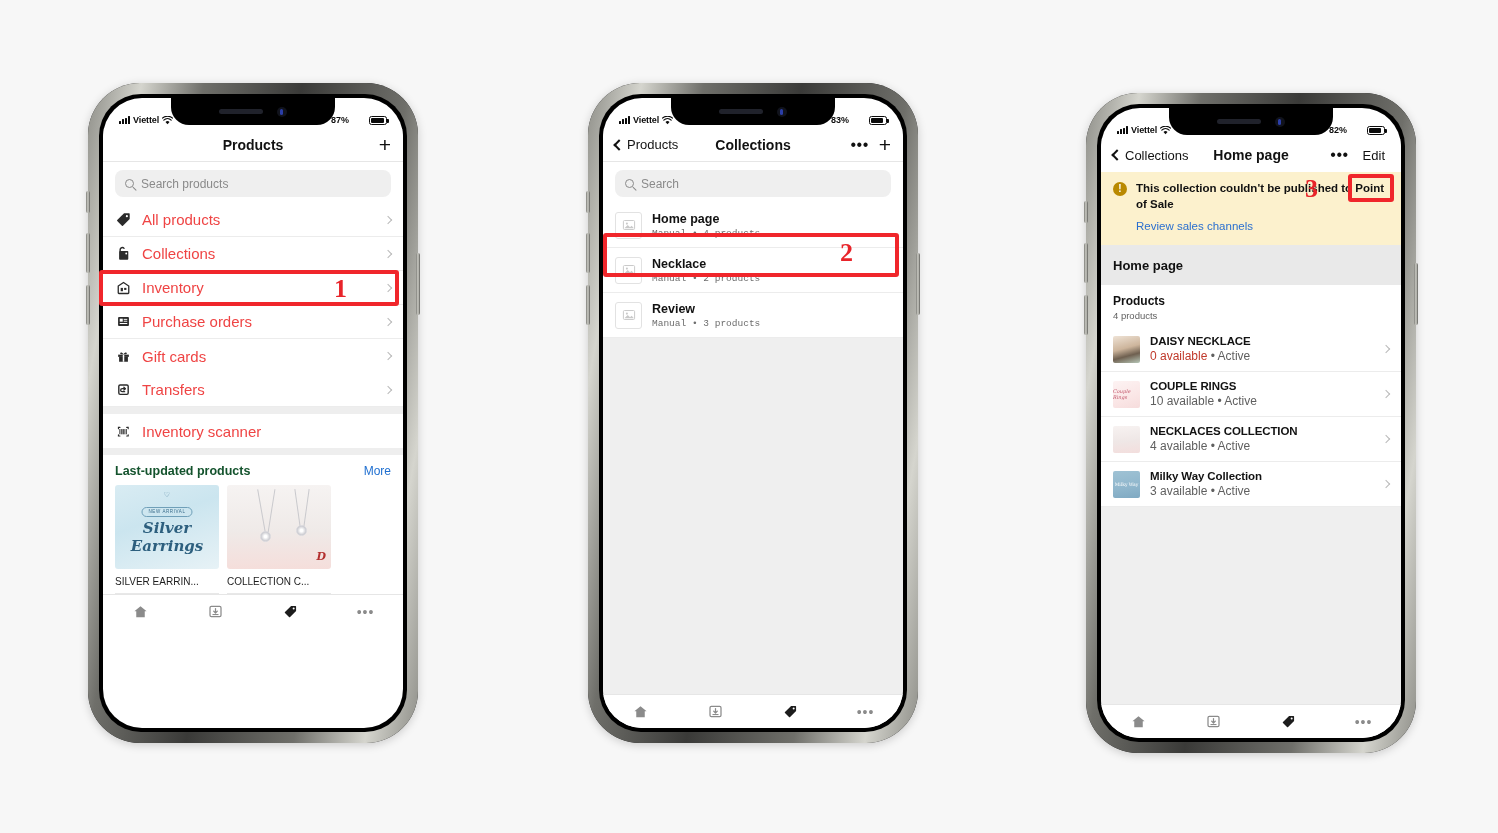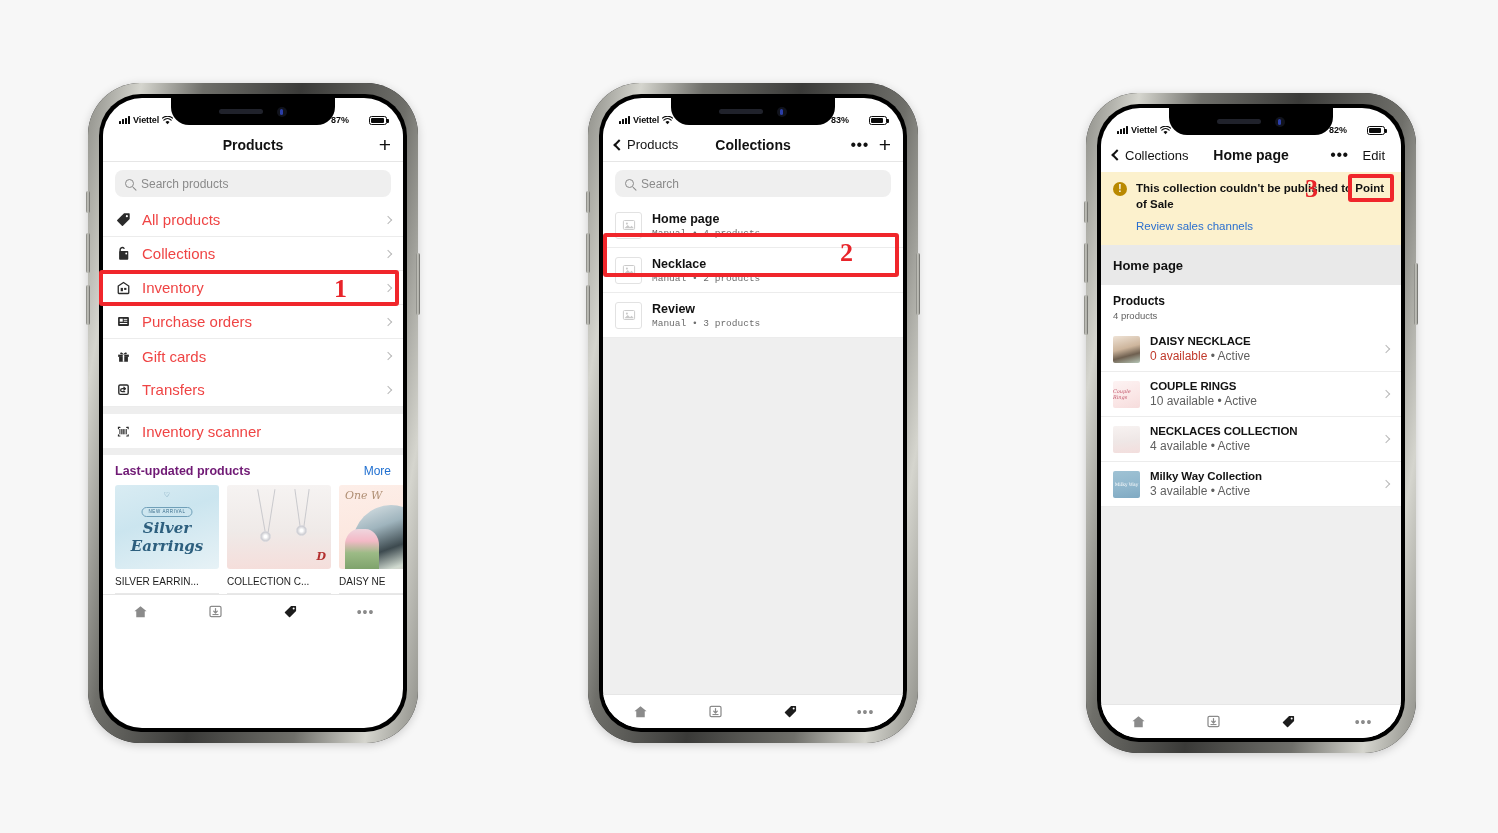--- a/index.html
+++ b/index.html
@@ -147,21 +147,21 @@
     transform: rotate(45deg);
   }
   .mi { width: 16px; height: 16px; flex: none; display:flex; align-items:center; justify-content:center; }
   .gap-band { height: 7px; background: #eeeeee; }
 
   
   .section-head {
     display: flex; align-items: center; justify-content: space-between;
     padding: 9px 12px 7px; background: #fff;
   }
-  .section-title { font-size: 12.5px; font-weight: bold; color: #701a75; }
+  .section-title { font-size: 12.5px; font-weight: bold; color: #14532d; }
   .more-link { font-size: 12px; color: #1f6fd0; cursor: pointer; }
   .cards { display: flex; gap: 8px; padding: 0 12px; background: #fff; overflow: hidden; }
   .card { width: 104px; flex: none; }
   .card-img { width: 104px; height: 84px; border-radius: 3px; position: relative; overflow: hidden; }
   .card-label { font-size: 10px; color: #1c1c1c; padding: 7px 0 6px; white-space: nowrap; overflow: hidden; }
   .card-sep { height: 1px; background: #e8e8e8; }
 
   .img-silver { background: linear-gradient(160deg,#d9ecf3 0%,#cbe5ef 40%,#e7f2f6 100%); }
   .img-silver .ttl {
     position:absolute; left:0; right:0; top:40%; text-align:center;
@@ -423,29 +423,20 @@
                 <div class="chain" style="left:44px; top:4px; height:44px; transform:rotate(9deg);"></div>
                 <div class="pend" style="left:33px; top:46px;"></div>
                 <div class="chain" style="left:70px; top:4px; height:38px; transform:rotate(-8deg);"></div>
                 <div class="chain" style="left:79px; top:4px; height:38px; transform:rotate(8deg);"></div>
                 <div class="pend" style="left:69px; top:40px;"></div>
                 <div class="dmark">D</div>
               </div>
               <div class="card-label">COLLECTION C...</div>
               <div class="card-sep"></div>
             </div>
-            <div class="card">
-              <div class="card-img img-daisy">
-                <div class="circ"></div>
-                <div class="tulip"></div>
-                <div class="script">One W</div>
-              </div>
-              <div class="card-label">DAISY NE</div>
-              <div class="card-sep"></div>
-            </div>
           </div>
 
           <div class="tabbar">
             <div class="tab">
               <svg viewBox="0 0 18 18" width="15" height="15">
                   <path d="M9 2.6 16 8.4v.3h-1.9v7.1H3.9V8.7H2v-.3Z" fill="#8b8b8b"></path>
                 </svg>
             </div>
             <div class="tab">
               <svg viewBox="0 0 18 18" width="15" height="15">

